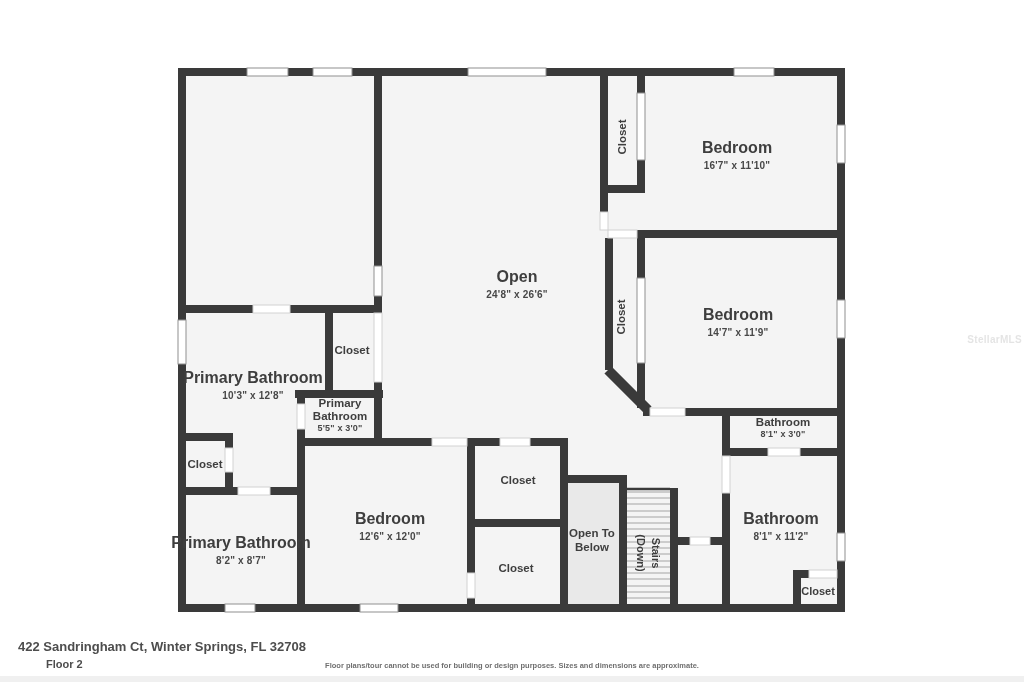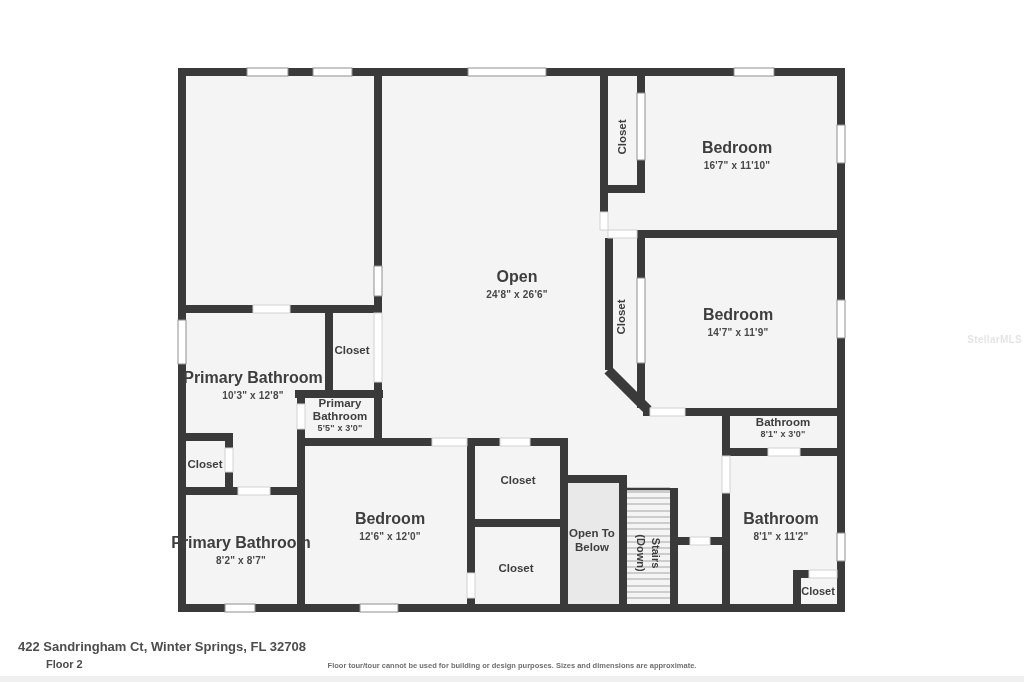--- a/index.html
+++ b/index.html
@@ -243,16 +243,16 @@
   </div>
 
   <div class="room-label" style="left:818px; top:591px;">
     <span class="room-name sm" style="font-size:11px;">Closet</span>
   </div>
 
   <div class="watermark">StellarMLS</div>
 
   <div class="footer-address">422 Sandringham Ct, Winter Springs, FL 32708</div>
   <div class="footer-floor">Floor 2</div>
-  <div class="footer-disclaimer">Floor tour/tour cannot be used for building or design purposes. Sizes and dimensions are approximate.</div>
+  <div class="footer-disclaimer">Floor plans/tour cannot be used for building or design purposes. Sizes and dimensions are approximate.</div>
   <div class="bottom-strip"></div>
 
 </div>
 
 </body></html>

